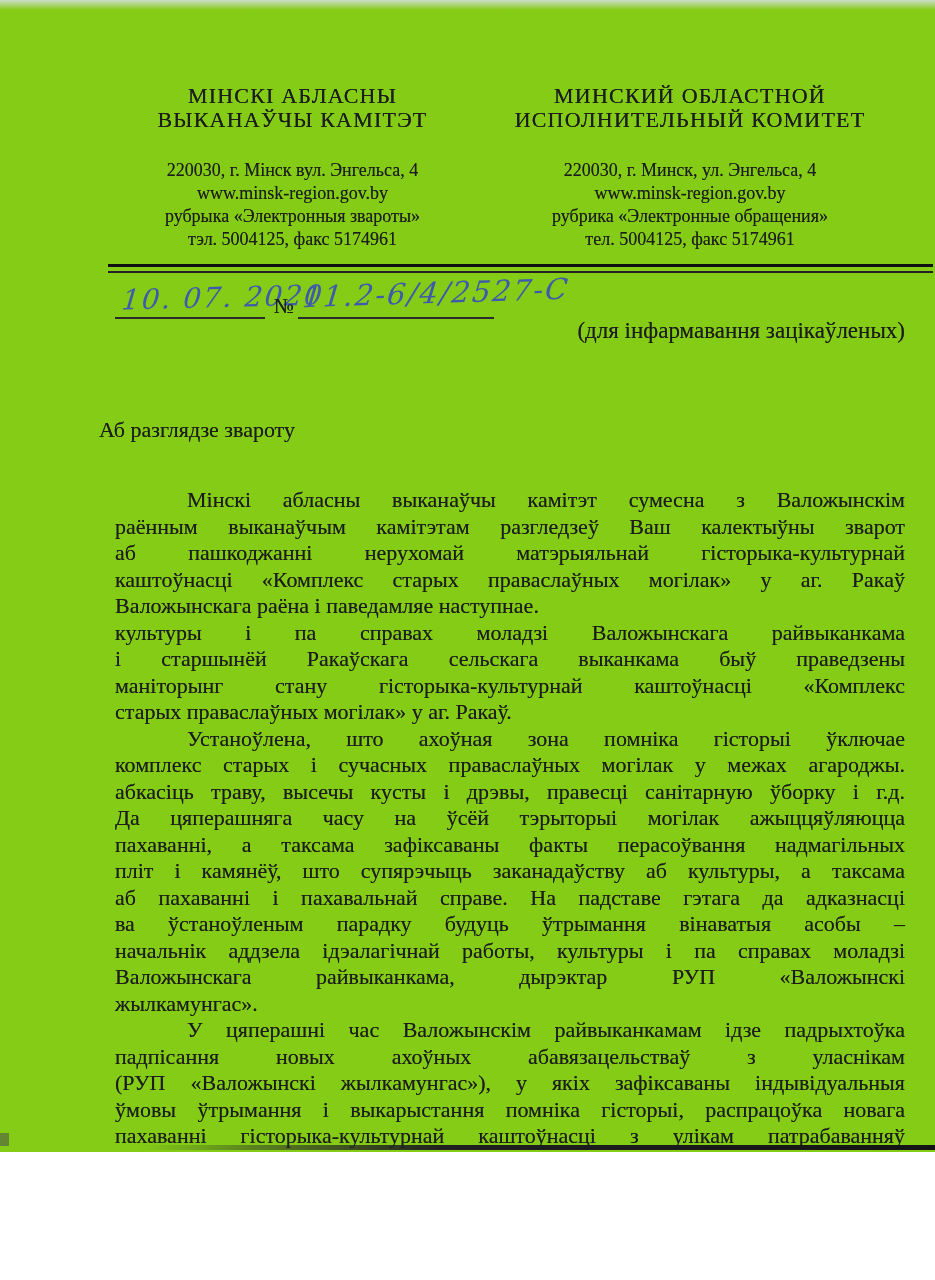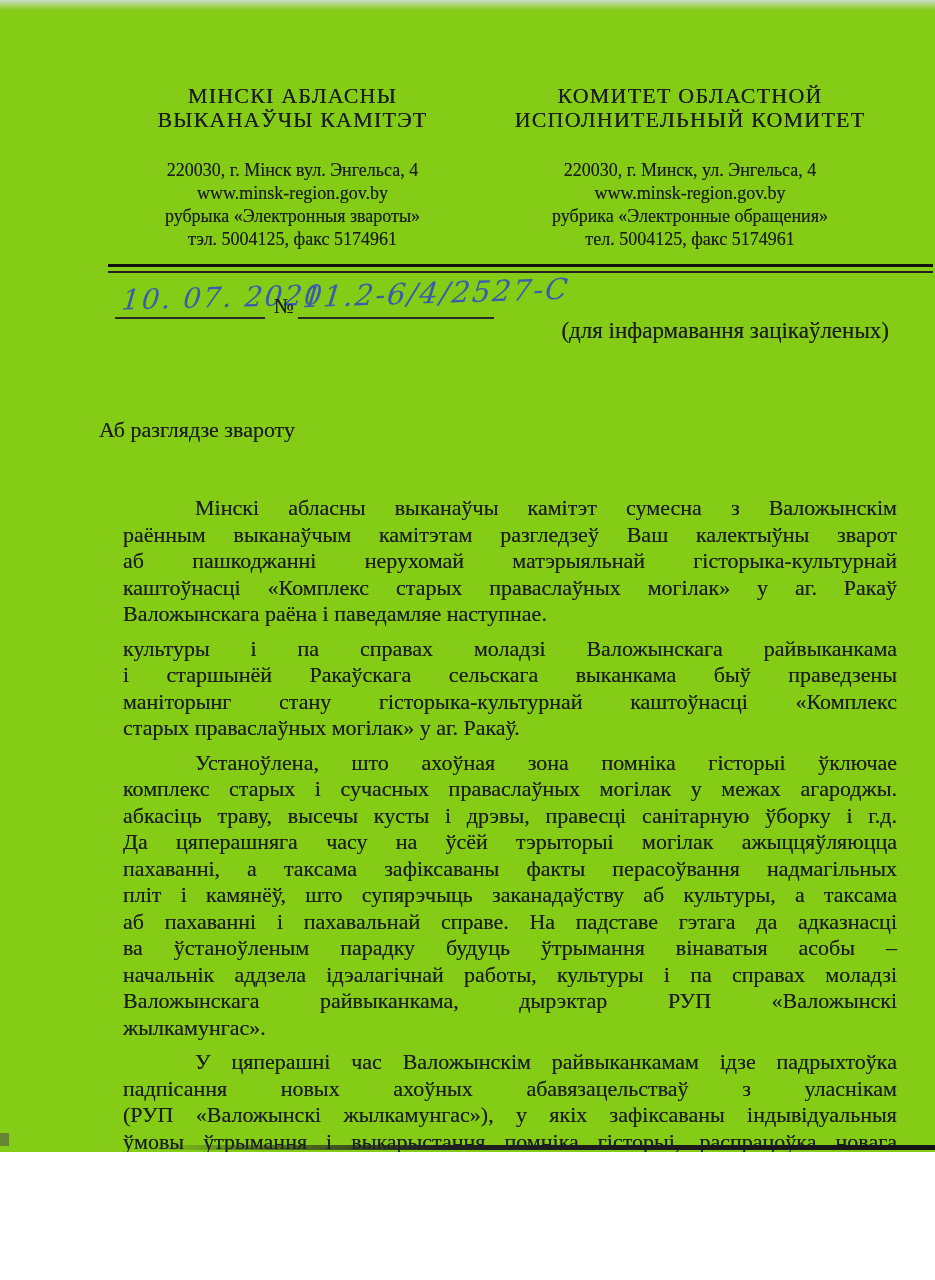--- a/index.html
+++ b/index.html
@@ -53,32 +53,32 @@
     letter-spacing:2px;
     white-space:nowrap;
   }
   .hw-date { left:122px; top:281px; font-size:28px; transform:rotate(-1.4deg) skewX(-7deg); }
   .hw-num  { left:303px; top:276px; font-size:29px; transform:rotate(-1.8deg) skewX(-8deg); }
   .uline { position:absolute; height:2px; background:#2b2b2b; }
   .uline-date { left:115px; top:317px; width:150px; }
   .uline-num  { left:298px; top:317px; width:196px; }
   .no-symbol { position:absolute; left:274px; top:294px; font-size:21px; text-shadow:0 0 .4px rgba(0,0,0,.6); }
   .dist-note {
-    position:absolute; left:384px; top:318px; width:505px;
+    position:absolute; left:400px; top:318px; width:505px;
     text-align:right; font-size:23px; text-shadow:0 0 .4px rgba(0,0,0,.55);
     white-space:nowrap;
   }
 
   
   .subject {
     position:absolute; left:99px; top:417px; width:790px;
     font-size:22px; line-height:26.5px; text-shadow:0 0 .45px rgba(0,0,0,.55);
   }
   .body-text { position:absolute; left:115px; top:487px; width:790px; }
-  .para { margin:8px; }
+  .para { margin:0; }
   .line {
     font-size:22px; line-height:26.5px;
     text-align:justify; text-align-last:justify; text-justify:inter-word;
     text-shadow:0 0 .45px rgba(0,0,0,.55);
   }
   .line.first { text-indent:72px; }
   .line.last  { text-align-last:left; }
 </style>
 </head>
 <body>
@@ -95,21 +95,21 @@
     <div class="lh-addr">
       <div>220030, г. Мінск вул. Энгельса, 4</div>
       <div>www.minsk-region.gov.by</div>
       <div>рубрыка «Электронныя звароты»</div>
       <div>тэл. 5004125, факс 5174961</div>
     </div>
   </div>
 
   <div class="lh-col lh-right">
     <div class="lh-title">
-      <div>КОМИТЕТ ОБЛАСТНОЙ</div>
+      <div>МИНСКИЙ ОБЛАСТНОЙ</div>
       <div>ИСПОЛНИТЕЛЬНЫЙ КОМИТЕТ</div>
     </div>
     <div class="lh-addr">
       <div>220030, г. Минск, ул. Энгельса, 4</div>
       <div>www.minsk-region.gov.by</div>
       <div>рубрика «Электронные обращения»</div>
       <div>тел. 5004125, факс 5174961</div>
     </div>
   </div>
 

